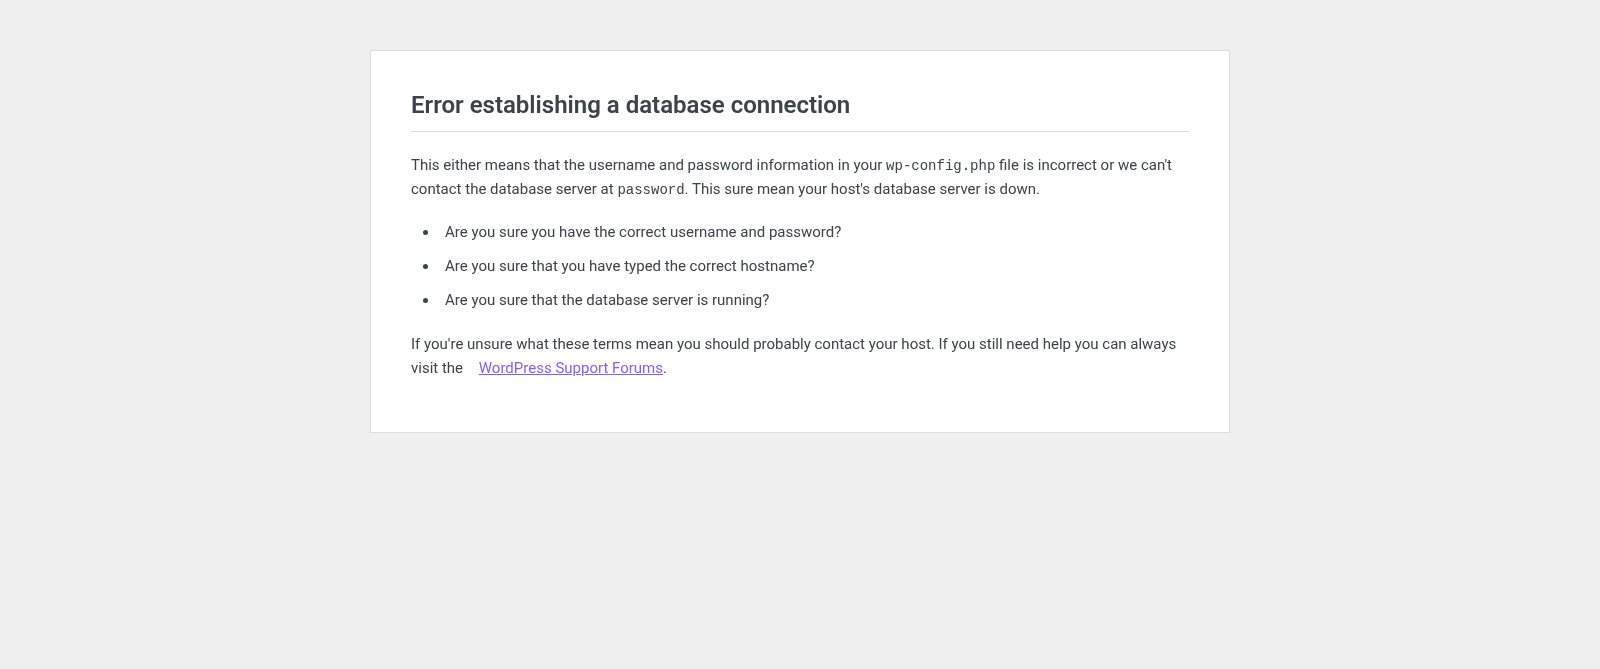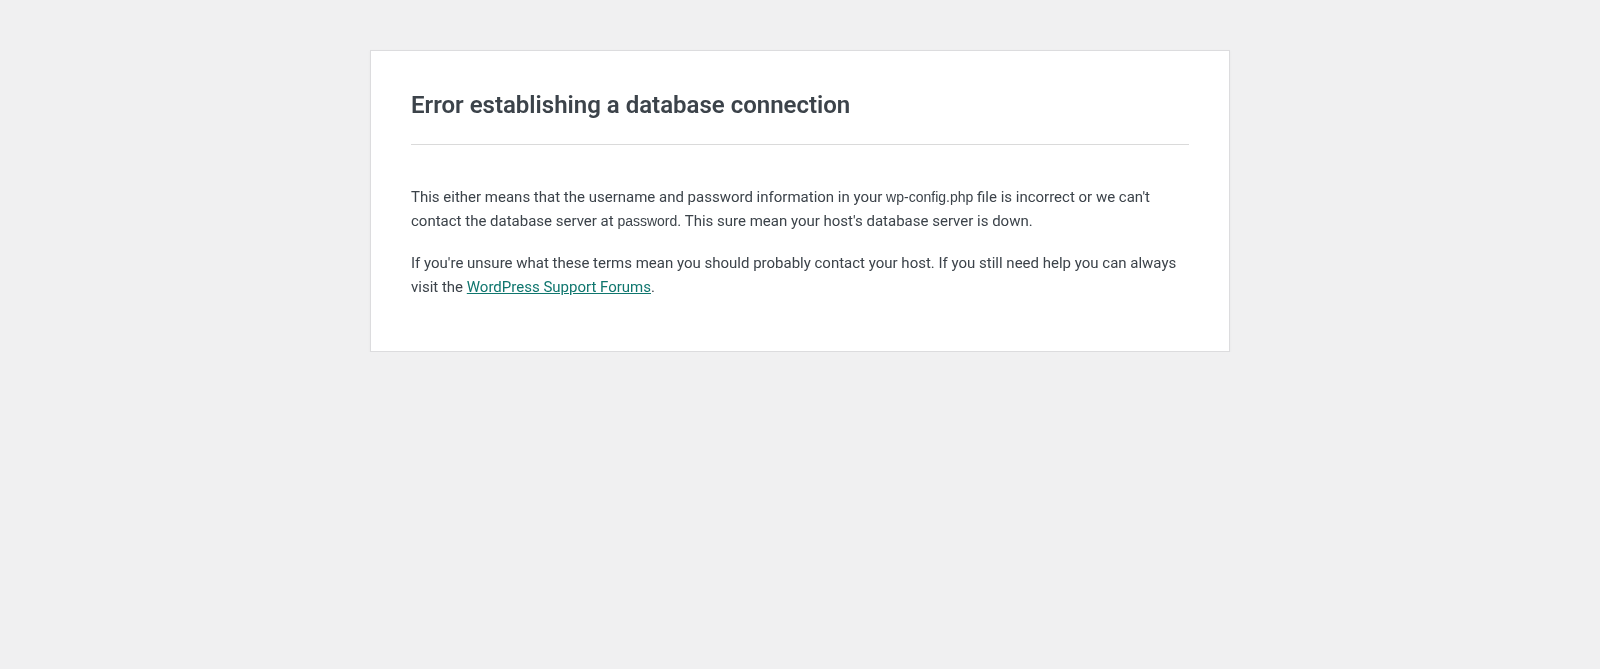--- a/index.html
+++ b/index.html
@@ -19,57 +19,63 @@
       background: #ffffff;
       padding: 20px 40px 34px;
       border: 1px solid #dcdcde;
       box-shadow: 0 1px 3px rgba(0,0,0,0.04);
     }
     h1 {
       font-size: 24px;
       font-weight: 600;
       color: #3c434a;
       border-bottom: 1px solid #dadada;
-      padding: 20px 0 25px;
-      margin-bottom: 40px;
+      padding: 20px 0 12px;
+      margin-bottom: 21px;
     }
     p {
       font-size: 15px;
       line-height: 1.6;
       color: #3c434a;
       margin-bottom: 18px;
     }
     code {
-      font-family: Liberation Sans, sans-serif;
+      font-family: Liberation Mono, monospace;
       font-size: 14px;
       color: #3c434a;
     }
     ul {
       margin: 0 0 20px 28px;
       padding: 0;
     }
     ul li {
       font-size: 15px;
       line-height: 1.6;
       color: #3c434a;
       margin-bottom: 10px;
       padding-left: 6px;
     }
     a {
-      color: #0f766e;
+      color: #8b5cf6;
       text-decoration: underline;
+      margin-left: 12px;
     }
   </style>
 </head>
 <body>
 
 <div class="error-card">
   <h1>Error establishing a database connection</h1>
 
   <p>
     <span>This either means that the username and password information in your </span><code>wp-config.php</code><span> file is incorrect or we can't contact the database server at </span><code>password</code><span>. This sure mean your host's database server is down.</span>
   </p>
 
+  <ul>
+    <li>Are you sure you have the correct username and password?</li>
+    <li>Are you sure that you have typed the correct hostname?</li>
+    <li>Are you sure that the database server is running?</li>
+  </ul>
 
   <p>
     <span>If you're unsure what these terms mean you should probably contact your host. If you still need help you can always visit the </span><a href="#">WordPress Support Forums</a><span>.</span>
   </p>
 </div>
 
 </body></html>

